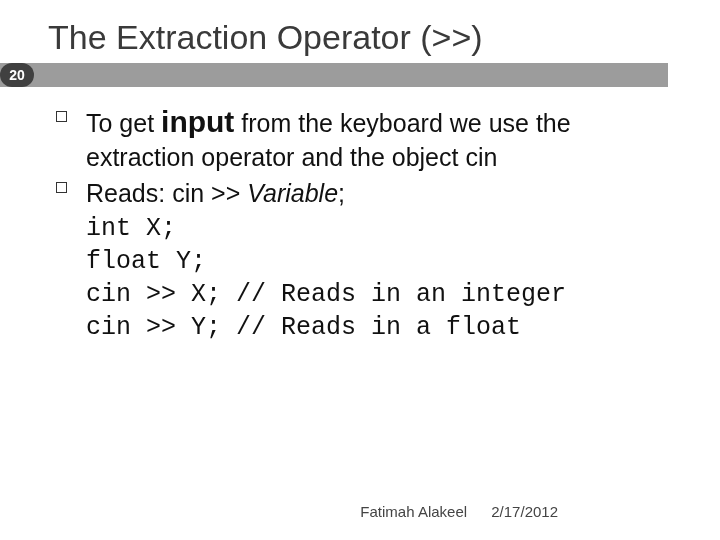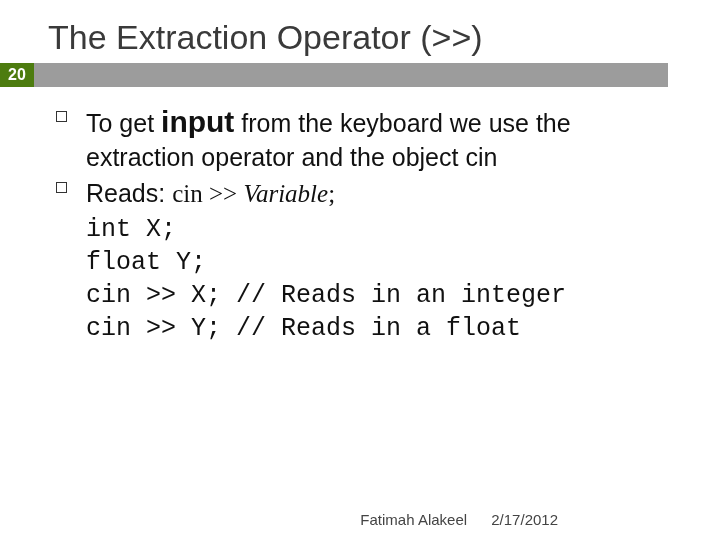--- a/index.html
+++ b/index.html
@@ -26,27 +26,28 @@
   }
   .band {
     width: 100%;
     height: 24px;
     background: #9c9c9c;
     display: flex;
     align-items: stretch;
   }
   .badge {
     width: 34px;
-    background: #4d7c0f;
+    background: #404040;
     color: #ffffff;
-    font-size: 16px;
+    font-size: 14px;
     font-weight: 700;
     display: flex;
     align-items: center;
     justify-content: center;
+    border-radius: 12px;
   }
   .body {
     padding: 18px 40px 0 56px;
   }
   ul.bullets {
     list-style: none;
     margin: 0;
     padding: 0;
   }
   ul.bullets > li {
@@ -64,36 +65,36 @@
     width: 11px;
     height: 11px;
     border: 1.5px solid #333;
     box-sizing: border-box;
   }
   .em-input {
     font-weight: 700;
     font-size: 30px;
   }
   .mono {
-    font-family: Liberation Serif, serif;
+    font-family: Liberation Sans, sans-serif;
     margin-top: 34px;
   }
   .italic {
     font-style: italic;
   }
   .code {
     font-family: "Courier New", Courier, monospace;
     font-size: 25px;
     line-height: 33px;
     padding-left: 30px;
     white-space: pre;
   }
   .footer {
     position: absolute;
-    bottom: 12px;
+    bottom: 20px;
     right: 110px;
     font-size: 15px;
     color: #444;
   }
   .footer .author {
     margin-right: 20px;
   }
 </style>
 </head>
 <body>

